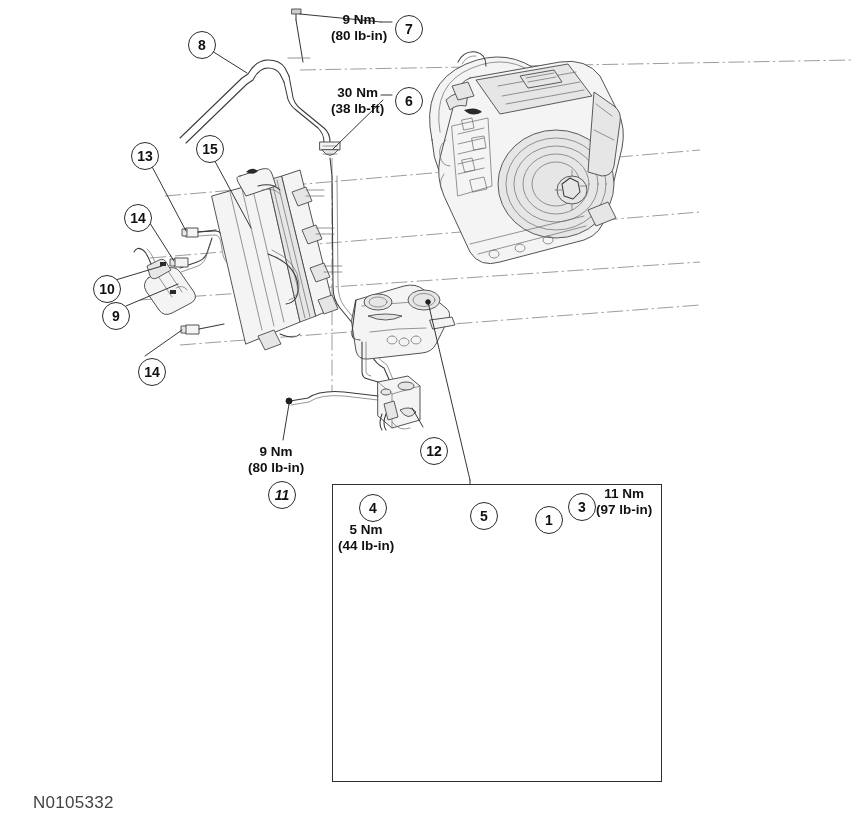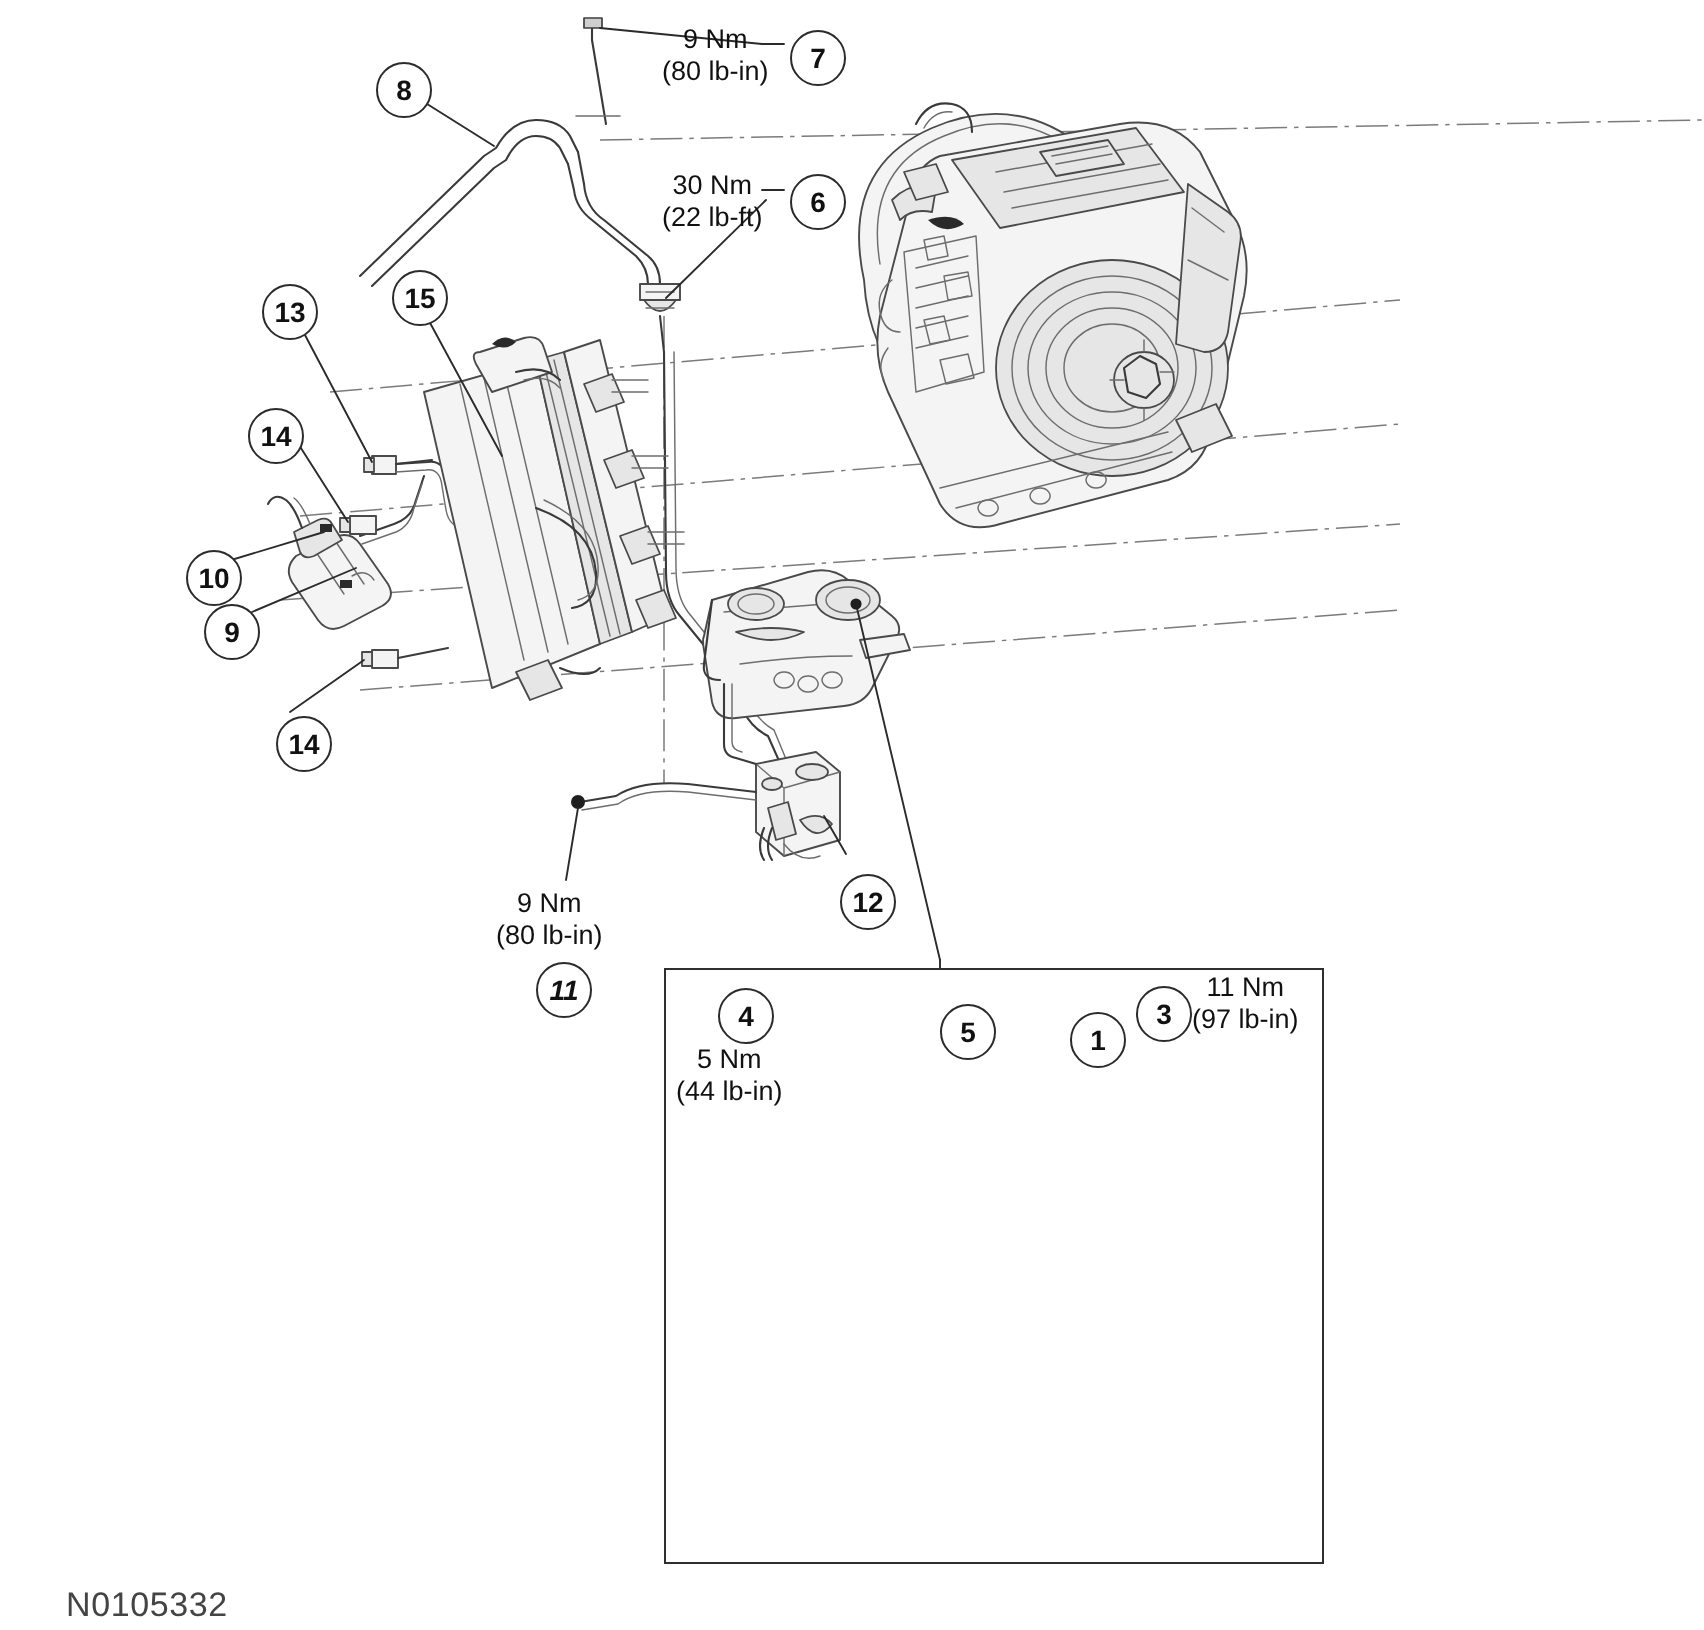--- a/index.html
+++ b/index.html
@@ -11,21 +11,21 @@
   svg.layer{position:absolute;left:0;top:0;width:852px;height:815px;overflow:visible;}
 
   
   .callout{position:absolute;width:28px;height:28px;border-radius:50%;
            border:1.3px solid #2b2b2b;background:#ffffff;
            display:flex;align-items:center;justify-content:center;
            font-size:14px;font-weight:700;line-height:1;color:#111;
            box-sizing:border-box;z-index:40;}
 
   
-  .torque{position:absolute;font-size:13.5px;font-weight:400;line-height:15.5px;
+  .torque{position:absolute;font-size:13.5px;font-weight:700;line-height:15.5px;
           color:#111;white-space:nowrap;text-align:center;z-index:38;}
   .torque .ln{display:block;}
 
   
   #inset-frame{position:absolute;left:332px;top:484px;width:330px;height:298px;
                border:1.4px solid #2f2f2f;background:#ffffff;box-sizing:border-box;z-index:20;}
 
   
   #figure-id{position:absolute;left:33px;top:793px;font-size:17px;
              letter-spacing:.3px;color:#444;}
@@ -413,21 +413,21 @@
   <div class="callout" style="left:470px;top:502px;">5</div>
   <div class="callout" style="left:535px;top:506px;">1</div>
   <div class="callout" style="left:568px;top:493px;">3</div>
 
   <div class="torque" style="left:331px;top:12px;">
     <span class="ln">9 Nm</span>
     <span class="ln">(80 lb-in)</span>
   </div>
   <div class="torque" style="left:331px;top:85px;">
     <span class="ln">30 Nm</span>
-    <span class="ln">(22 lb-ft)</span>
+    <span class="ln">(38 lb-ft)</span>
   </div>
   <div class="torque" style="left:248px;top:444px;">
     <span class="ln">9 Nm</span>
     <span class="ln">(80 lb-in)</span>
   </div>
   <div class="torque" style="left:338px;top:522px;">
     <span class="ln">5 Nm</span>
     <span class="ln">(44 lb-in)</span>
   </div>
   <div class="torque" style="left:596px;top:486px;">

